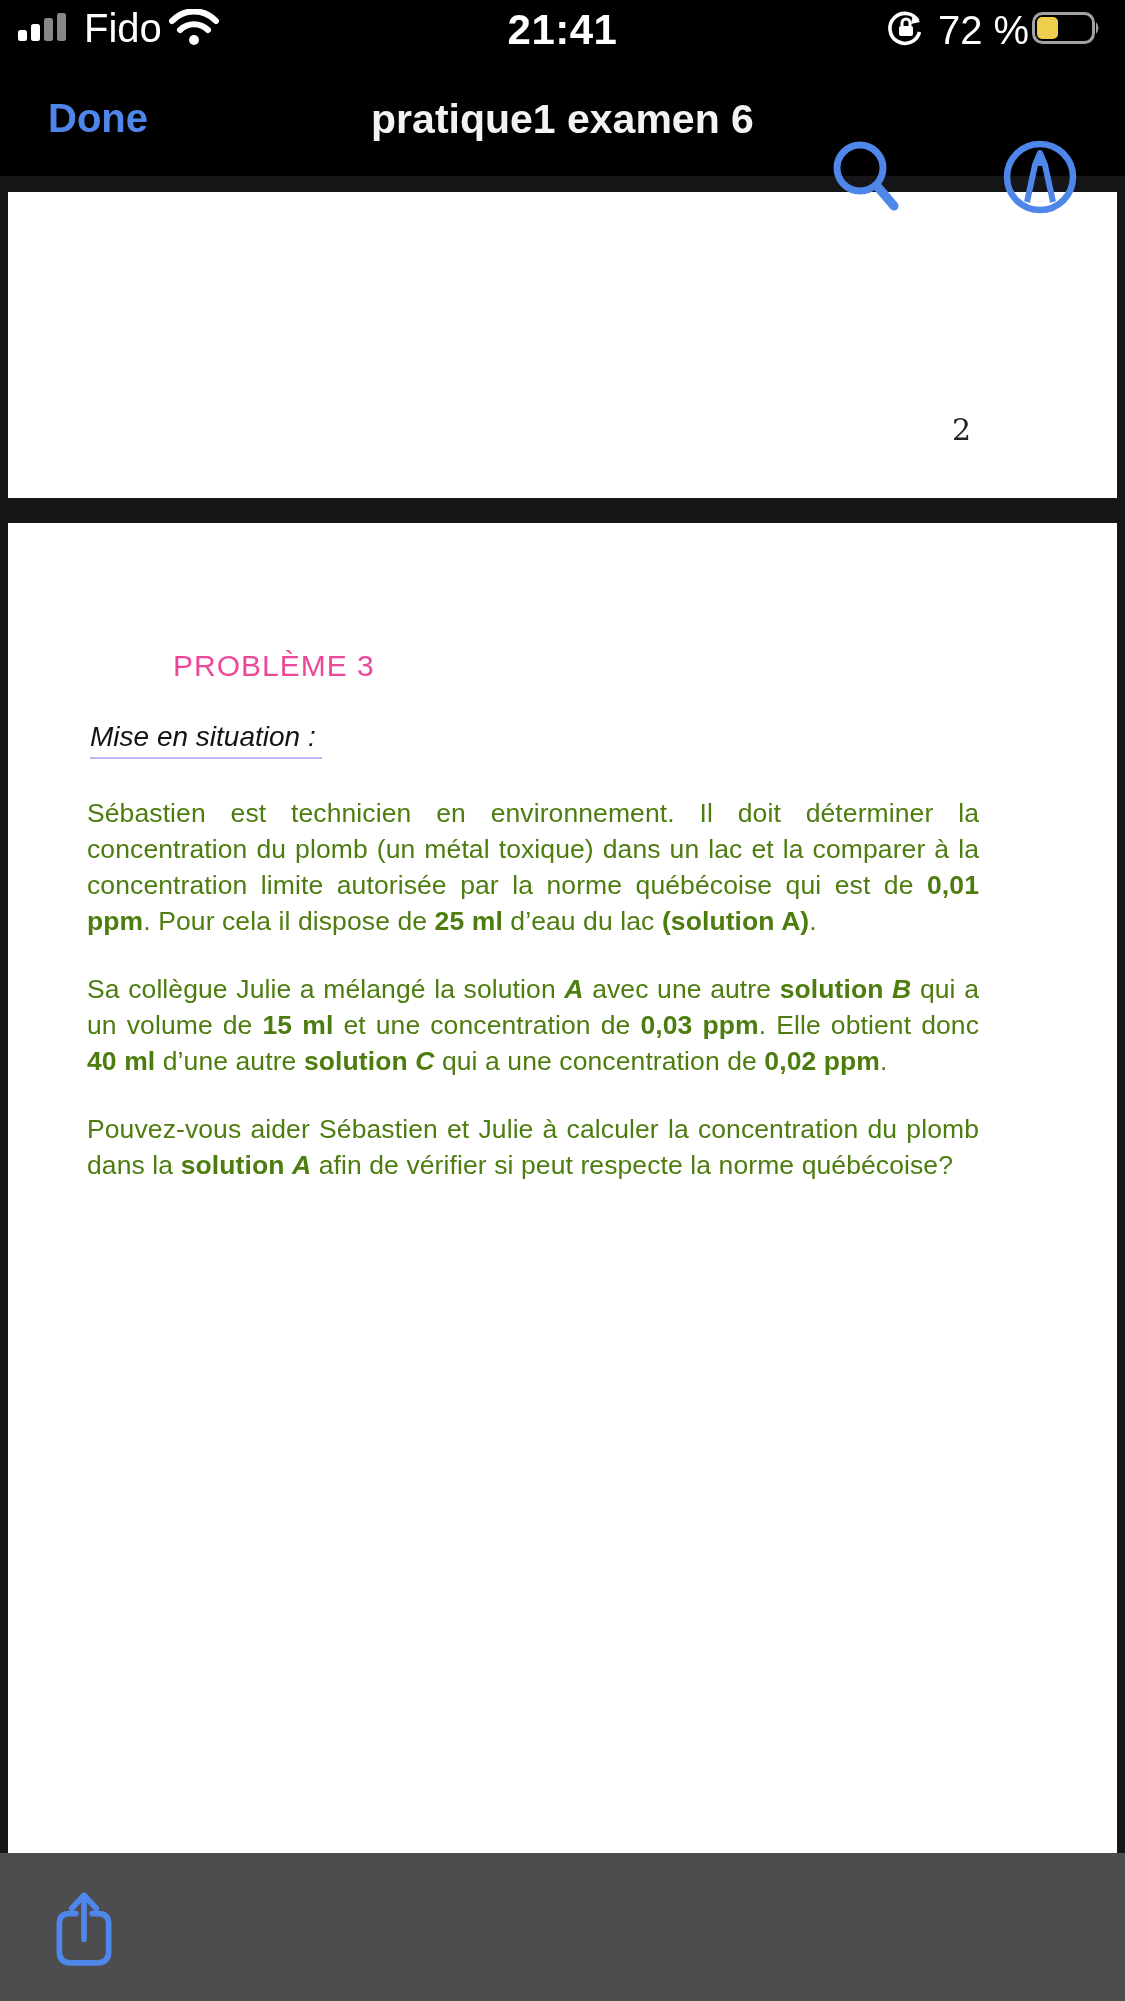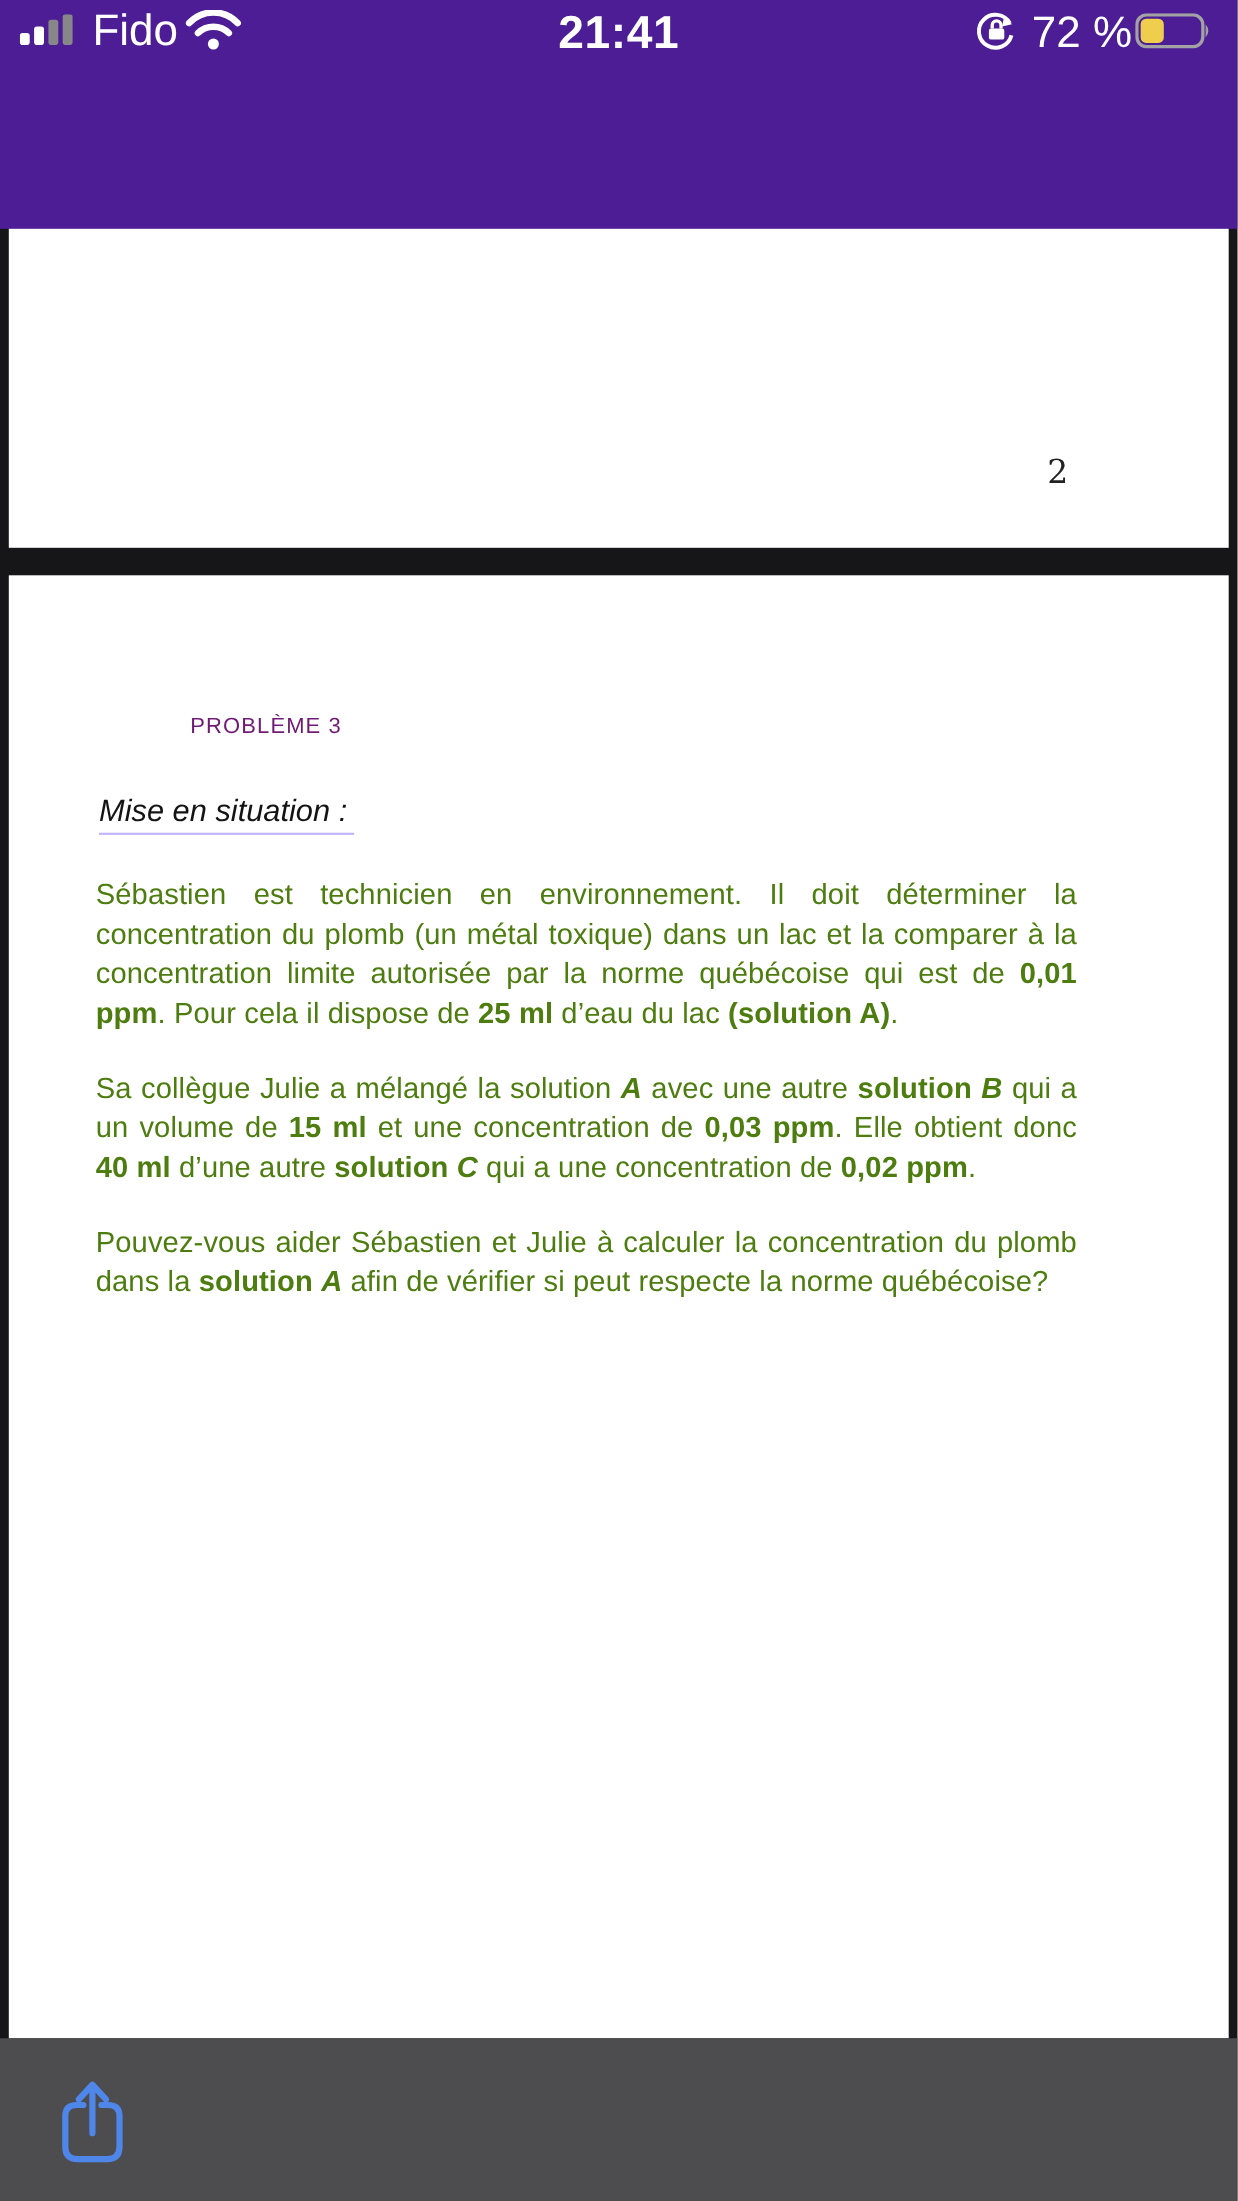--- a/index.html
+++ b/index.html
@@ -1,20 +1,20 @@
 <!DOCTYPE html>
 <html><head>
 <meta charset="utf-8">
 <style>
   * { margin:0; padding:0; box-sizing:border-box; }
   html,body { width:1125px; height:2001px; }
   body { background:#161618; font-family:"Liberation Sans", sans-serif; position:relative; overflow:hidden; }
 
   
-  .header { position:absolute; left:0; top:0; width:1125px; height:208px; background:#4c1d95; z-index:5; }
+  .header { position:absolute; left:0; top:0; width:1125px; height:176px; background:#000000; z-index:5; }
 
   .statusbar { position:absolute; left:0; top:0; width:100%; height:54px; }
   .signal-svg { position:absolute; left:18px; top:13px; }
   .carrier { position:absolute; left:84px; top:6px; font-size:40px; color:#ffffff; }
   .wifi-svg { position:absolute; left:168px; top:9px; }
   .time { position:absolute; left:50%; transform:translateX(-50%); top:6px; font-size:42px; font-weight:700; color:#ffffff; letter-spacing:.5px; }
   .rotlock-svg { position:absolute; left:886px; top:8px; }
   .battery-label { position:absolute; left:938px; top:8px; font-size:40px; color:#ffffff; }
   .battery-svg { position:absolute; left:1032px; top:12px; }
 
@@ -24,21 +24,21 @@
   .icon-btn { position:absolute; background:none; border:none; cursor:pointer; padding:0; }
   .search-btn { left:826px; top:82px; width:78px; height:80px; }
   .markup-btn { left:1000px; top:82px; width:80px; height:82px; }
 
   
   .page { position:absolute; left:8px; width:1109px; background:#ffffff; }
   .page-1 { top:192px; height:306px; }
   .page-2 { top:523px; height:1330px; }
   .page-num { position:absolute; left:944px; top:220px; font-family:"DejaVu Serif", serif; font-size:30px; color:#222; }
 
-  .doc-heading { position:absolute; left:165px; top:126px; font-size:20px; color:#701a75; letter-spacing:1px; }
+  .doc-heading { position:absolute; left:165px; top:126px; font-size:30px; color:#ec4899; letter-spacing:1px; }
   .doc-subheading { position:absolute; left:82px; top:198px; font-size:28px; font-style:italic; color:#141414; border-bottom:2px solid #c4b5fd; padding:0 6px 4px 0; }
 
   .doc-body { position:absolute; left:79px; top:272px; width:892px; }
   .doc-body p { font-size:26.5px; line-height:36px; color:#4d7c0f; text-align:justify; text-align-last:left; margin:0 0 32px 0; letter-spacing:.1px; }
   .doc-body .b { font-weight:700; }
   .doc-body .i { font-style:italic; }
 
   
   .toolbar { position:absolute; left:0; top:1853px; width:1125px; height:148px; background:#4d4d50; }
   .share-btn { position:absolute; left:54px; top:36px; width:60px; height:78px; background:none; border:none; cursor:pointer; padding:0; }
@@ -71,20 +71,37 @@
       <path d="M16 18 v-3 a4 4 0 0 1 8 0 v3" fill="none" stroke="#ffffff" stroke-width="3"></path>
     </svg>
     <span class="battery-label">72 %</span>
     <svg class="battery-svg" width="70" height="32" viewBox="0 0 70 32">
       <rect x="1.5" y="1.5" width="60" height="29" rx="9" fill="none" stroke="#a2a2a4" stroke-width="3"></rect>
       <rect x="5" y="5" width="21" height="22" rx="5" fill="#EFCE4E"></rect>
       <path d="M64 10 Q69 16 64 22 Z" fill="#a2a2a4"></path>
     </svg>
   </div>
 
+  <div class="navbar">
+    <button class="done-btn">Done</button>
+    <span class="doc-title">pratique1 examen 6</span>
+    <button class="icon-btn search-btn">
+      <svg width="78" height="80" viewBox="0 0 78 80">
+        <circle cx="34" cy="32" r="23" fill="none" stroke="#4e86e9" stroke-width="7"></circle>
+        <line x1="51" y1="50" x2="68" y2="70" stroke="#4e86e9" stroke-width="9" stroke-linecap="round"></line>
+      </svg>
+    </button>
+    <button class="icon-btn markup-btn">
+      <svg width="80" height="82" viewBox="0 0 80 82">
+        <circle cx="40" cy="41" r="33" fill="none" stroke="#4e86e9" stroke-width="6.5"></circle>
+        <path d="M27 66 L35 29 L40 17 L45 29 L53 66" fill="none" stroke="#4e86e9" stroke-width="6" stroke-linejoin="round"></path>
+        <path d="M40 17 L35 30 L45 30 Z" fill="#4e86e9"></path>
+      </svg>
+    </button>
+  </div>
 </div>
 
 <div class="page page-1">
   <span class="page-num">2</span>
 </div>
 
 <div class="page page-2">
   <div class="doc-heading">PROBLÈME 3</div>
   <div class="doc-subheading">Mise en situation :</div>
   <div class="doc-body" id="paragraphs">

